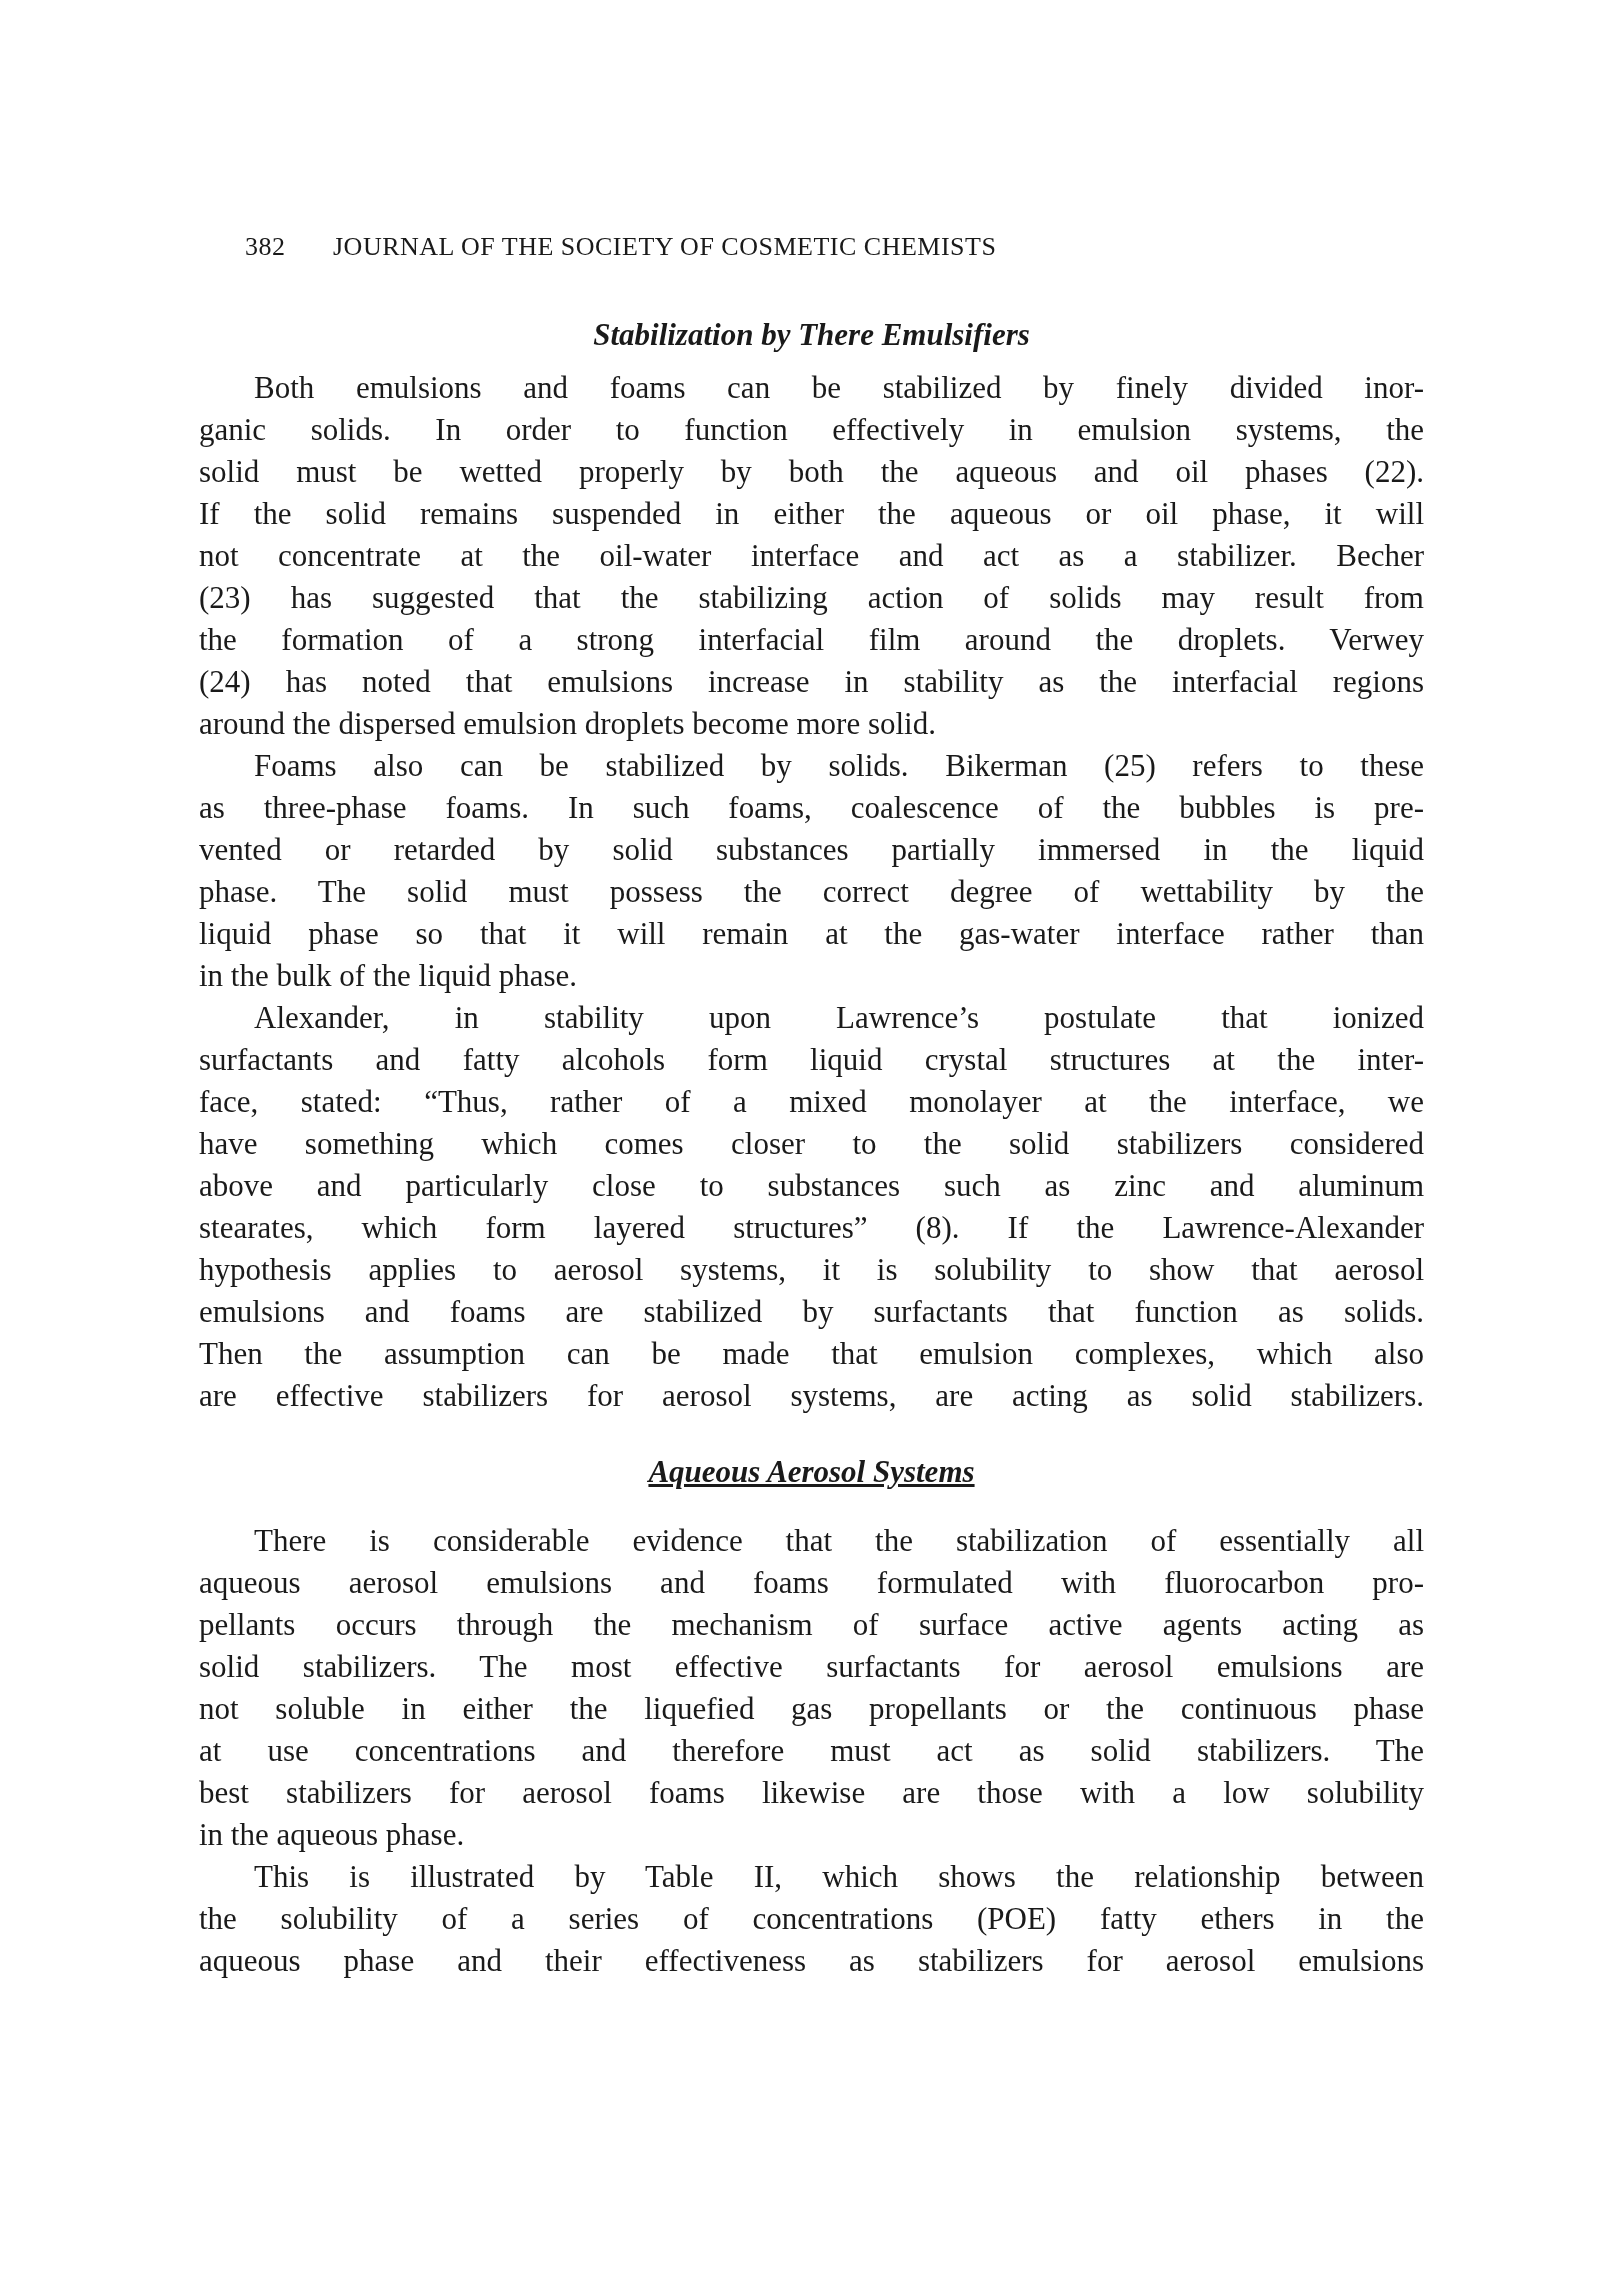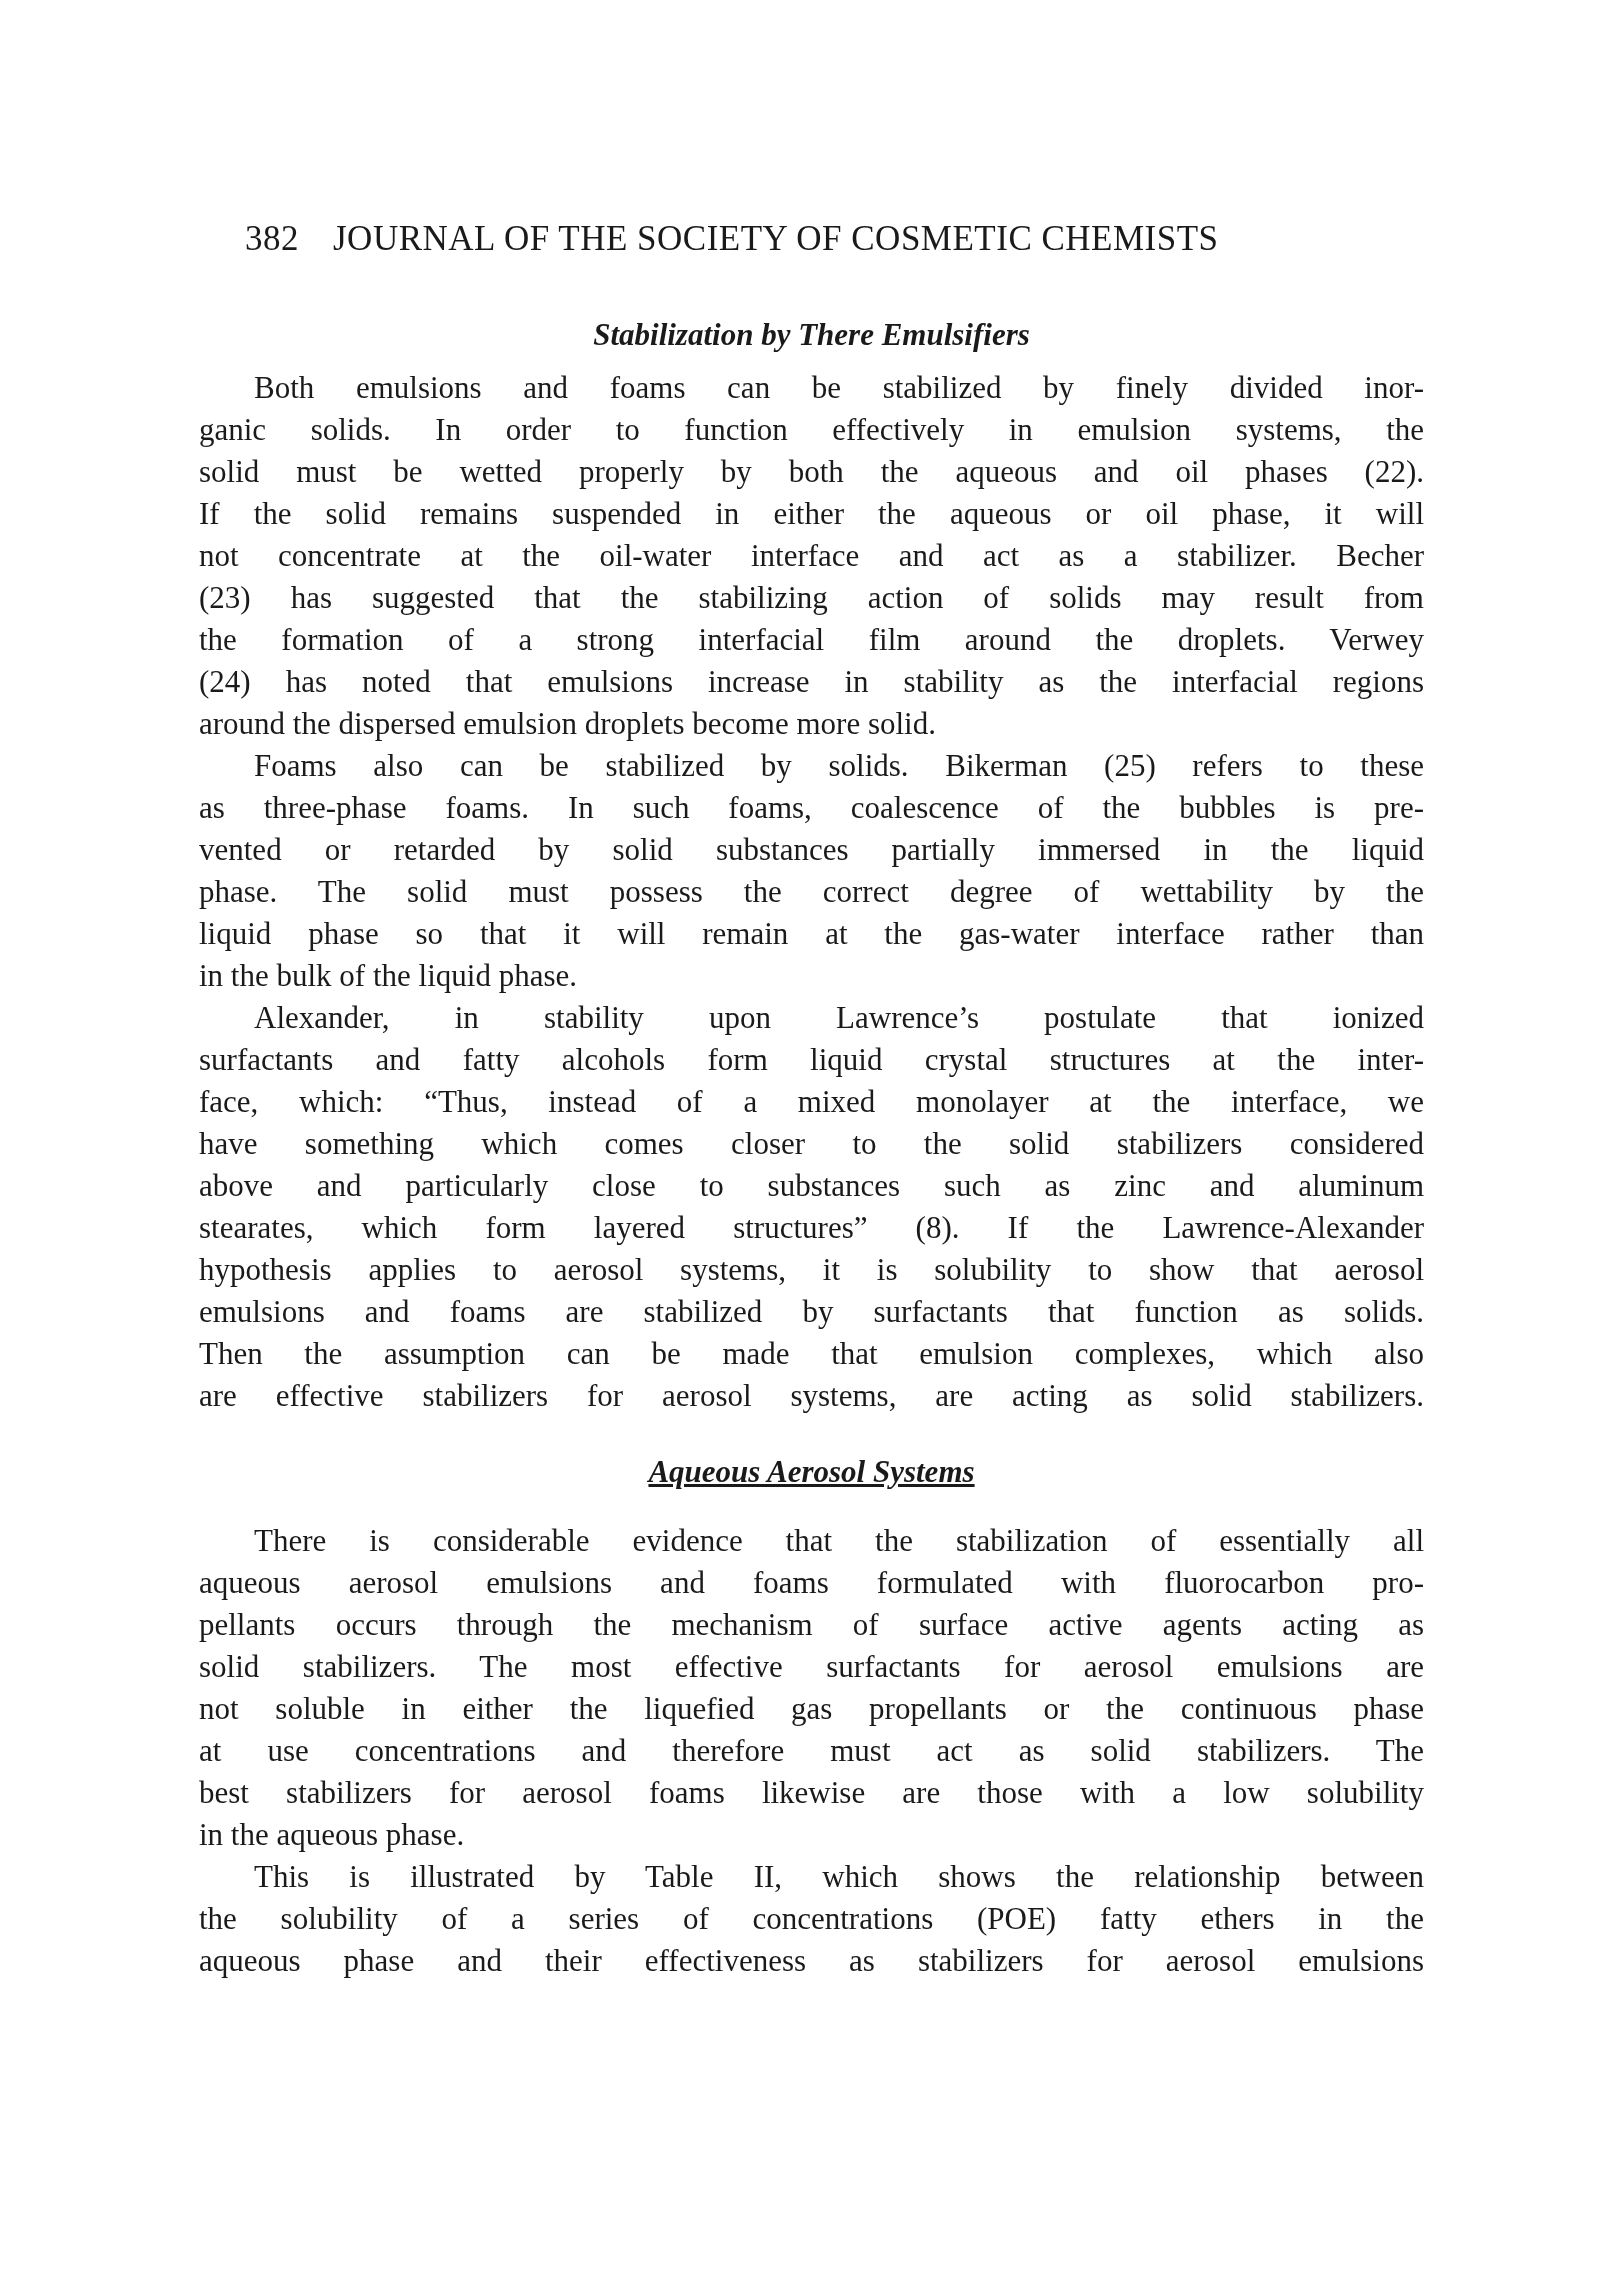--- a/index.html
+++ b/index.html
@@ -17,25 +17,25 @@
     }
     .page {
       position: absolute;
       left: 0;
       top: 0;
       width: 1618px;
       height: 2285px;
     }
     .running-head {
       position: absolute;
-      top: 219px;
+      top: 232px;
       left: 245px;
       width: 1141px;
       height: 38px;
-      font-size: 35px;
+      font-size: 26px;
       letter-spacing: 0.5px;
       white-space: nowrap;
     }
     .running-head .page-number {
       position: absolute;
       left: 0;
       top: 0;
     }
     .running-head .journal-title {
       position: absolute;
@@ -118,21 +118,21 @@
       <span class="line">as three-phase foams.  In such foams, coalescence of the bubbles is pre-</span>
       <span class="line">vented or retarded by solid substances partially immersed in the liquid</span>
       <span class="line">phase.  The solid must possess the correct degree of wettability by the</span>
       <span class="line">liquid phase so that it will remain at the gas-water interface rather than</span>
       <span class="line last">in the bulk of the liquid phase.</span>
     </p>
 
     <p class="para">
       <span class="line indent">Alexander, in stability upon Lawrence’s postulate that ionized</span>
       <span class="line">surfactants and fatty alcohols form liquid crystal structures at the inter-</span>
-      <span class="line">face, which:  “Thus, instead of a mixed monolayer at the interface, we</span>
+      <span class="line">face, stated:  “Thus, rather of a mixed monolayer at the interface, we</span>
       <span class="line">have something which comes closer to the solid stabilizers considered</span>
       <span class="line">above and particularly close to substances such as zinc and aluminum</span>
       <span class="line">stearates, which form layered structures” (8).  If the Lawrence-Alexander</span>
       <span class="line">hypothesis applies to aerosol systems, it is solubility to show that aerosol</span>
       <span class="line">emulsions and foams are stabilized by surfactants that function as solids.</span>
       <span class="line">Then the assumption can be made that emulsion complexes, which also</span>
       <span class="line">are effective stabilizers for aerosol systems, are acting as solid stabilizers.</span>
     </p>
 
     <h2 class="section-heading second">Aqueous Aerosol Systems</h2>

